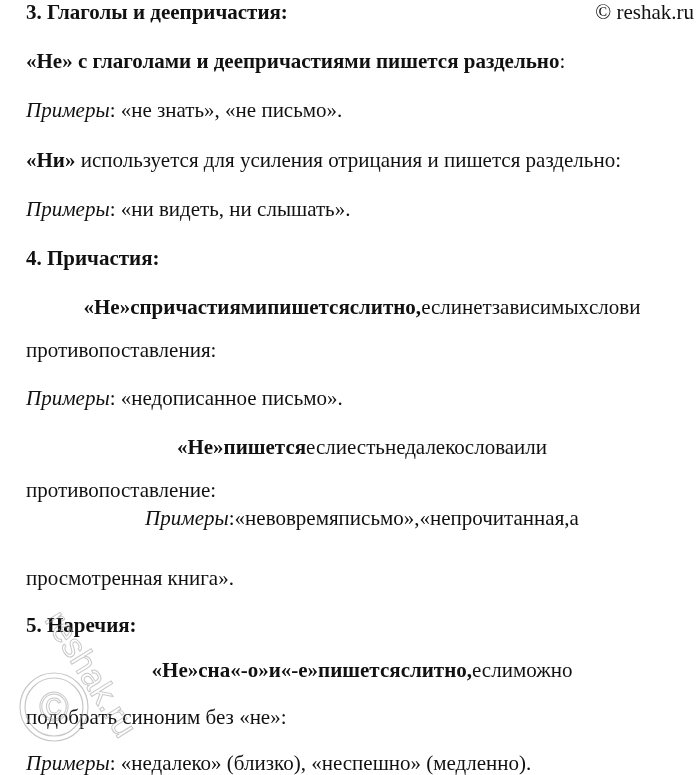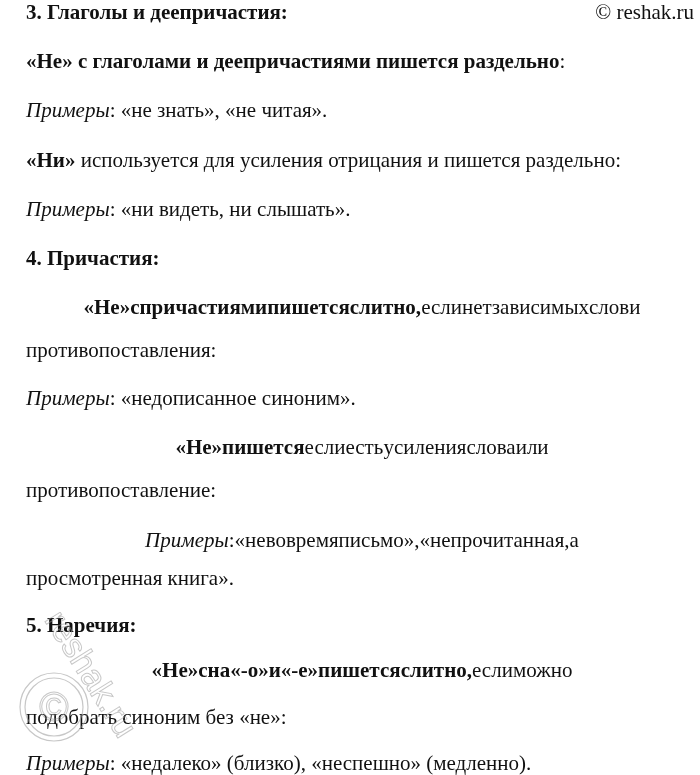--- a/index.html
+++ b/index.html
@@ -24,21 +24,21 @@
 
 <div class="copyright">© reshak.ru</div>
 
 <div class="line b" style="top:0px">3. Глаголы и деепричастия:</div>
 
 <div class="line" style="top:49px">
   <span class="b">«Не» с глаголами и деепричастиями пишется раздельно</span><span>:</span>
 </div>
 
 <div class="line" style="top:98px">
-  <span class="i">Примеры</span><span>: «не знать», «не читая».</span>
+  <span class="i">Примеры</span><span>: «не знать», «не письмо».</span>
 </div>
 
 <div class="line" style="top:148px">
   <span class="b">«Ни»</span><span> используется для усиления отрицания и пишется раздельно:</span>
 </div>
 
 <div class="line" style="top:197px">
   <span class="i">Примеры</span><span>: «ни видеть, ни слышать».</span>
 </div>
 
@@ -52,35 +52,35 @@
   <span class="b">слитно,</span>
   <span>если</span>
   <span>нет</span>
   <span>зависимых</span>
   <span>слов</span>
   <span>и</span>
 </div>
 <div class="line" style="top:338px">противопоставления:</div>
 
 <div class="line" style="top:386px">
-  <span class="i">Примеры</span><span>: «недописанное синоним».</span>
+  <span class="i">Примеры</span><span>: «недописанное письмо».</span>
 </div>
 
 <div class="line justify" style="top:435px">
   <span class="b">«Не»</span>
   <span class="b">пишется</span>
   <span>если</span>
   <span>есть</span>
-  <span>усиления</span>
+  <span>недалеко</span>
   <span>слова</span>
   <span>или</span>
 </div>
 <div class="line" style="top:478px">противопоставление:</div>
 
-<div class="line justify" style="top:528px">
+<div class="line justify" style="top:506px">
   <span><span class="i">Примеры</span><span>:</span></span>
   <span>«не</span>
   <span>вовремя</span>
   <span>письмо»,</span>
   <span>«не</span>
   <span>прочитанная,</span>
   <span>а</span>
 </div>
 <div class="line" style="top:566px">просмотренная книга».</div>
 

